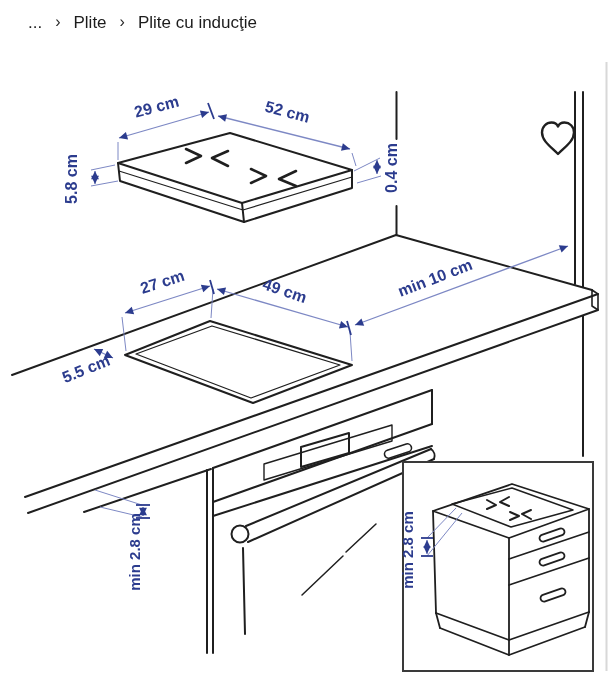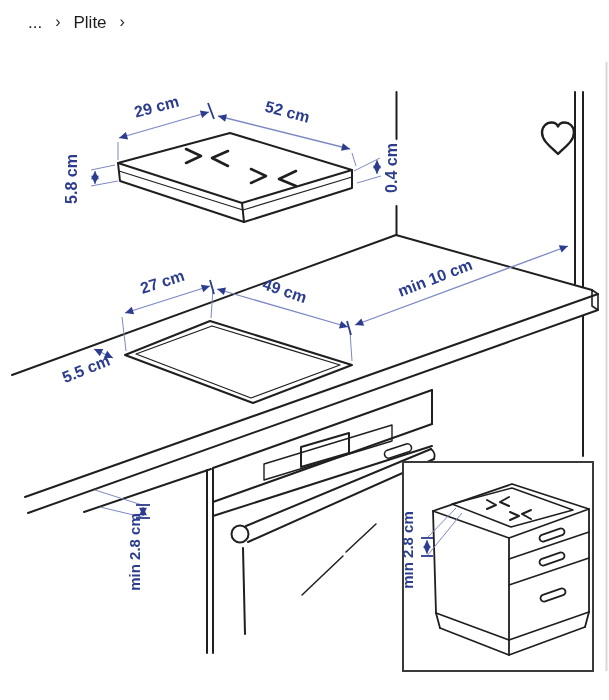--- a/index.html
+++ b/index.html
@@ -23,20 +23,21 @@
 </head>
 <body>
 
 <div class="screen">
 
   <nav class="breadcrumb">
     <a>...</a>
     <span class="sep">›</span>
     <a>Plite</a>
     <span class="sep">›</span>
+    <a>Plite cu inducţie</a>
   </nav>
 
   <svg class="diagram" width="609" height="700" viewBox="0 0 609 700">
     <defs>
       <marker id="arr" viewBox="0 0 10 10" refX="8.5" refY="5" markerWidth="8" markerHeight="8" orient="auto-start-reverse">
         <path d="M0.5,1.2 L8.5,5 L0.5,8.8 Z" fill="#2c3c8e"></path>
       </marker>
     </defs>
 
     <line x1="606.5" y1="62" x2="606.5" y2="671" stroke="#d8d8d8" stroke-width="2"></line>

